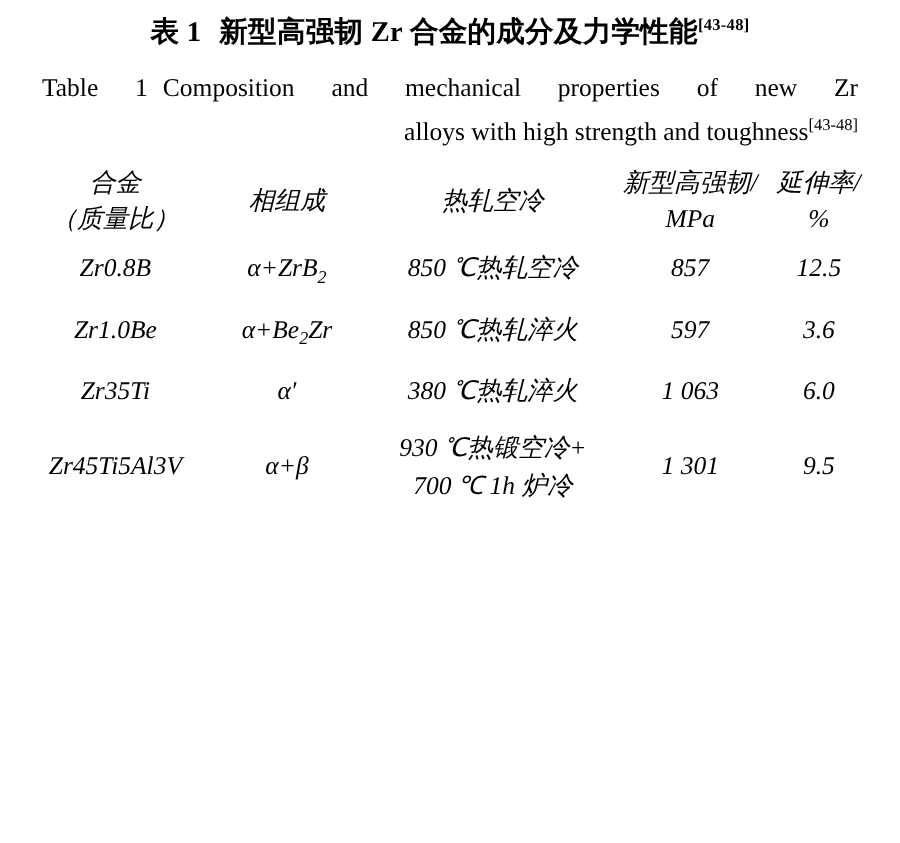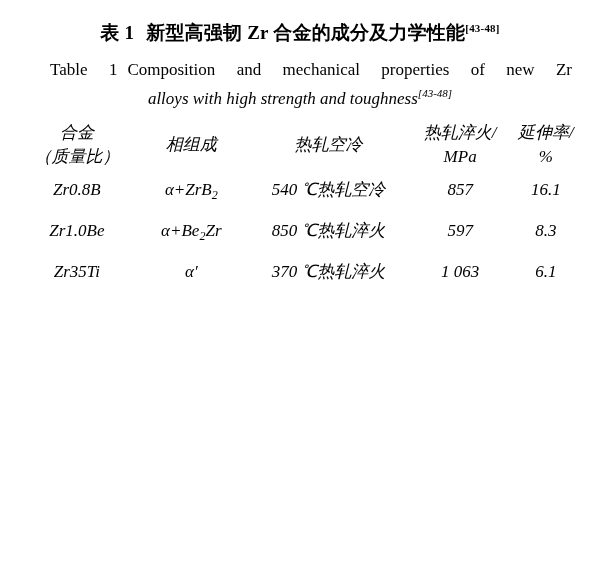--- a/index.html
+++ b/index.html
@@ -11,21 +11,21 @@
     height: 562px;
     background: #ffffff;
     font-family: "Liberation Serif", serif;
     color: #000000;
     overflow: hidden;
   }
   .page {
     width: 600px;
     height: 562px;
     box-sizing: border-box;
-    padding: 19px 14px 0 14px;
+    padding: 8px 14px 0 14px;
     position: relative;
   }
 
   
   .caption-cn {
     font-size: 19px;
     font-weight: bold;
     text-align: center;
     letter-spacing: 0.2px;
     line-height: 1.3;
@@ -36,32 +36,30 @@
     margin-right: 12px;
   }
   .caption-en {
     font-size: 17px;
     line-height: 1.62;
     margin: 0 14px 8px 14px;
     text-align: justify;
   }
   .caption-en .en-label {
     margin-right: 10px;
-    margin-left: 22px;
   }
   .caption-en .line1 {
     display: block;
     text-align: justify;
     text-align-last: justify;
   }
   .caption-en .line2 {
     display: block;
-    text-align: center;
+    text-align: right;
     margin-top: 2px;
-    font-style: italic;
   }
   sup.ref {
     font-size: 11px;
     vertical-align: super;
     line-height: 0;
   }
 
   
   table.tbl {
     width: 100%;
@@ -140,47 +138,57 @@
           <span class="hdr-line1">合金</span>
           <span class="hdr-line2">（质量比）</span>
         </th>
         <th class="c2">
           <span class="hdr-line1">相组成</span>
         </th>
         <th class="c3">
           <span class="hdr-line1">热轧空冷</span>
         </th>
         <th class="c4">
-          <span class="hdr-line1">热轧淬火/</span>
+          <span class="hdr-line1">新型高强韧/</span>
           <span class="hdr-line2">MPa</span>
         </th>
         <th class="c5">
           <span class="hdr-line1">延伸率/</span>
           <span class="hdr-line2">%</span>
         </th>
       </tr>
     </thead>
     <tbody>
       <tr class="rule-mid">
         <td class="c1 nowrap">Zr0.8B</td>
         <td class="c2 nowrap"><span>α+ZrB</span><sub class="sb">2</sub><span></span></td>
-        <td class="c3 nowrap">540 ℃热轧空冷</td>
+        <td class="c3 nowrap">850 ℃热轧空冷</td>
         <td class="c4 nowrap">857</td>
-        <td class="c5 nowrap">16.1</td>
+        <td class="c5 nowrap">12.5</td>
       </tr>
       <tr>
         <td class="c1 nowrap">Zr1.0Be</td>
         <td class="c2 nowrap"><span>α+Be</span><sub class="sb">2</sub><span>Zr</span></td>
         <td class="c3 nowrap">850 ℃热轧淬火</td>
         <td class="c4 nowrap">597</td>
-        <td class="c5 nowrap">8.3</td>
+        <td class="c5 nowrap">3.6</td>
       </tr>
       <tr>
         <td class="c1 nowrap">Zr35Ti</td>
         <td class="c2 nowrap"><span>α′</span></td>
-        <td class="c3 nowrap">370 ℃热轧淬火</td>
+        <td class="c3 nowrap">380 ℃热轧淬火</td>
         <td class="c4 nowrap">1 063</td>
-        <td class="c5 nowrap">6.1</td>
+        <td class="c5 nowrap">6.0</td>
+      </tr>
+      <tr class="tall rule-bot">
+        <td class="c1 nowrap">Zr45Ti5Al3V</td>
+        <td class="c2 nowrap"><span>α+β</span></td>
+        <td class="c3 nowrap twoline">
+          <span class="l2">930 ℃热锻空冷+</span>
+          <span class="l2">700 ℃ 1h 炉冷</span>
+        </td>
+        <td class="c4 nowrap">1 301</td>
+        <td class="c5 nowrap">9.5</td>
       </tr>
     </tbody>
   </table>
 
 </div>
 
 </body></html>

